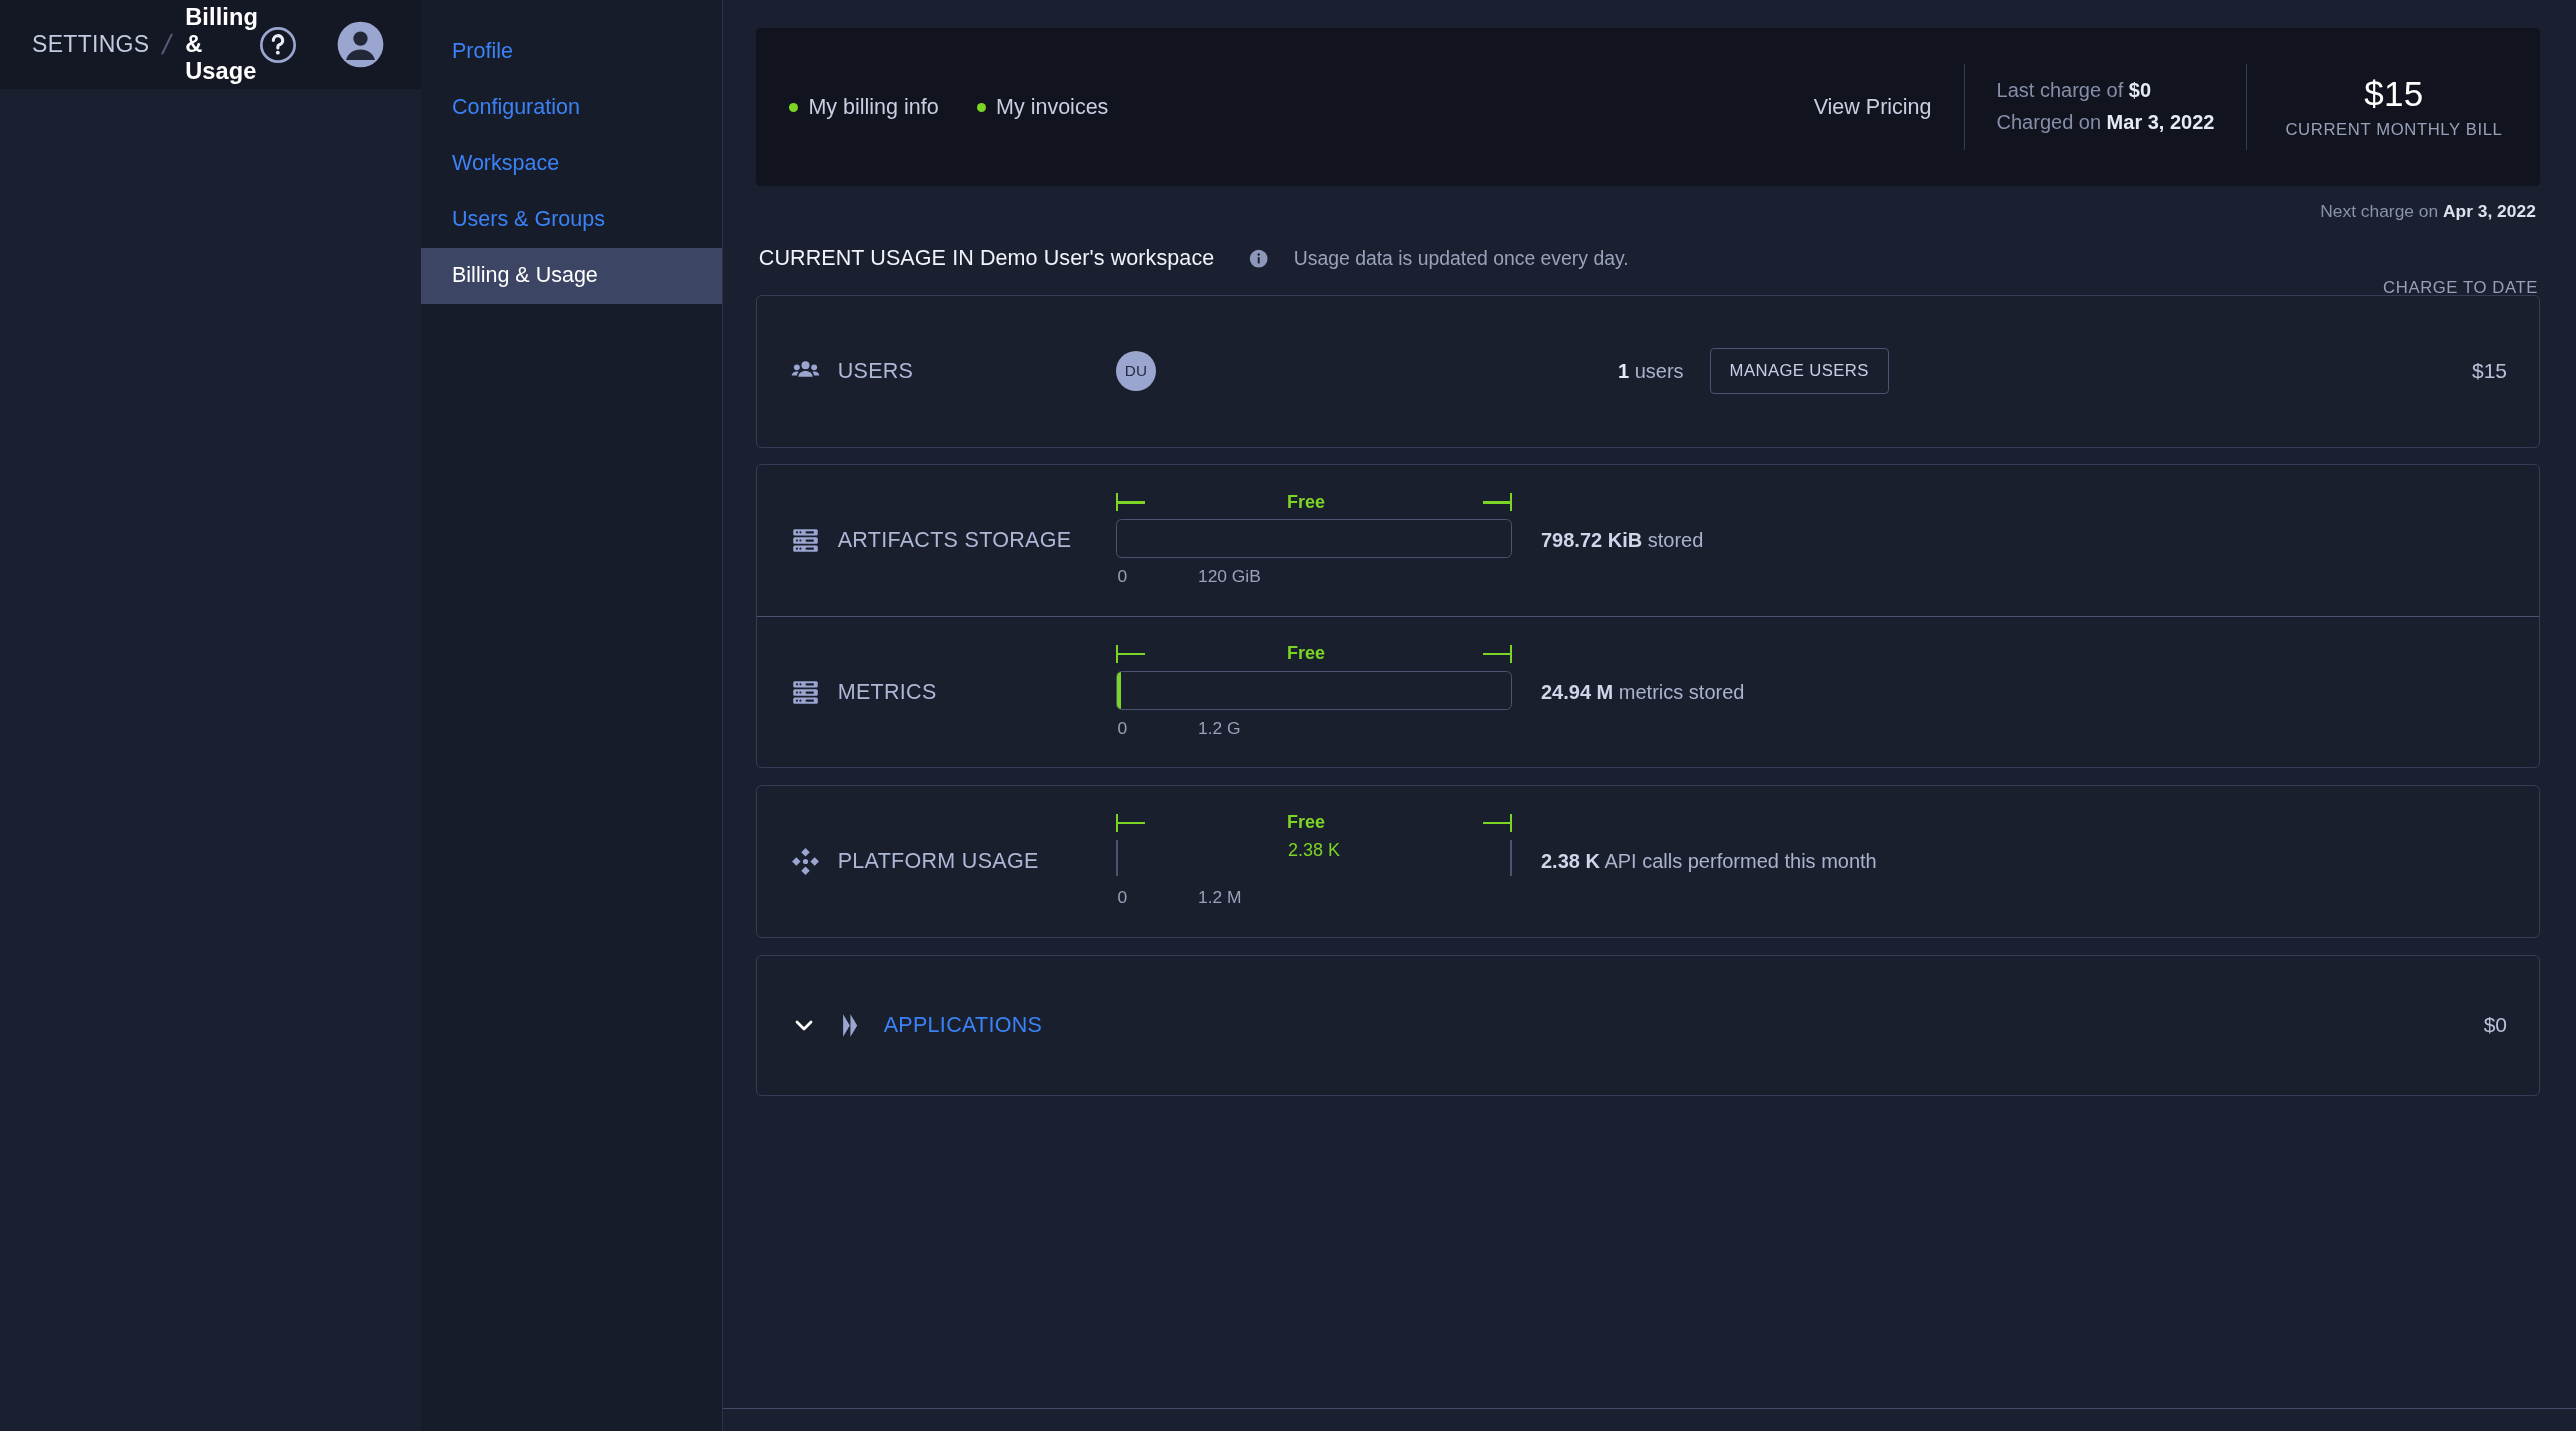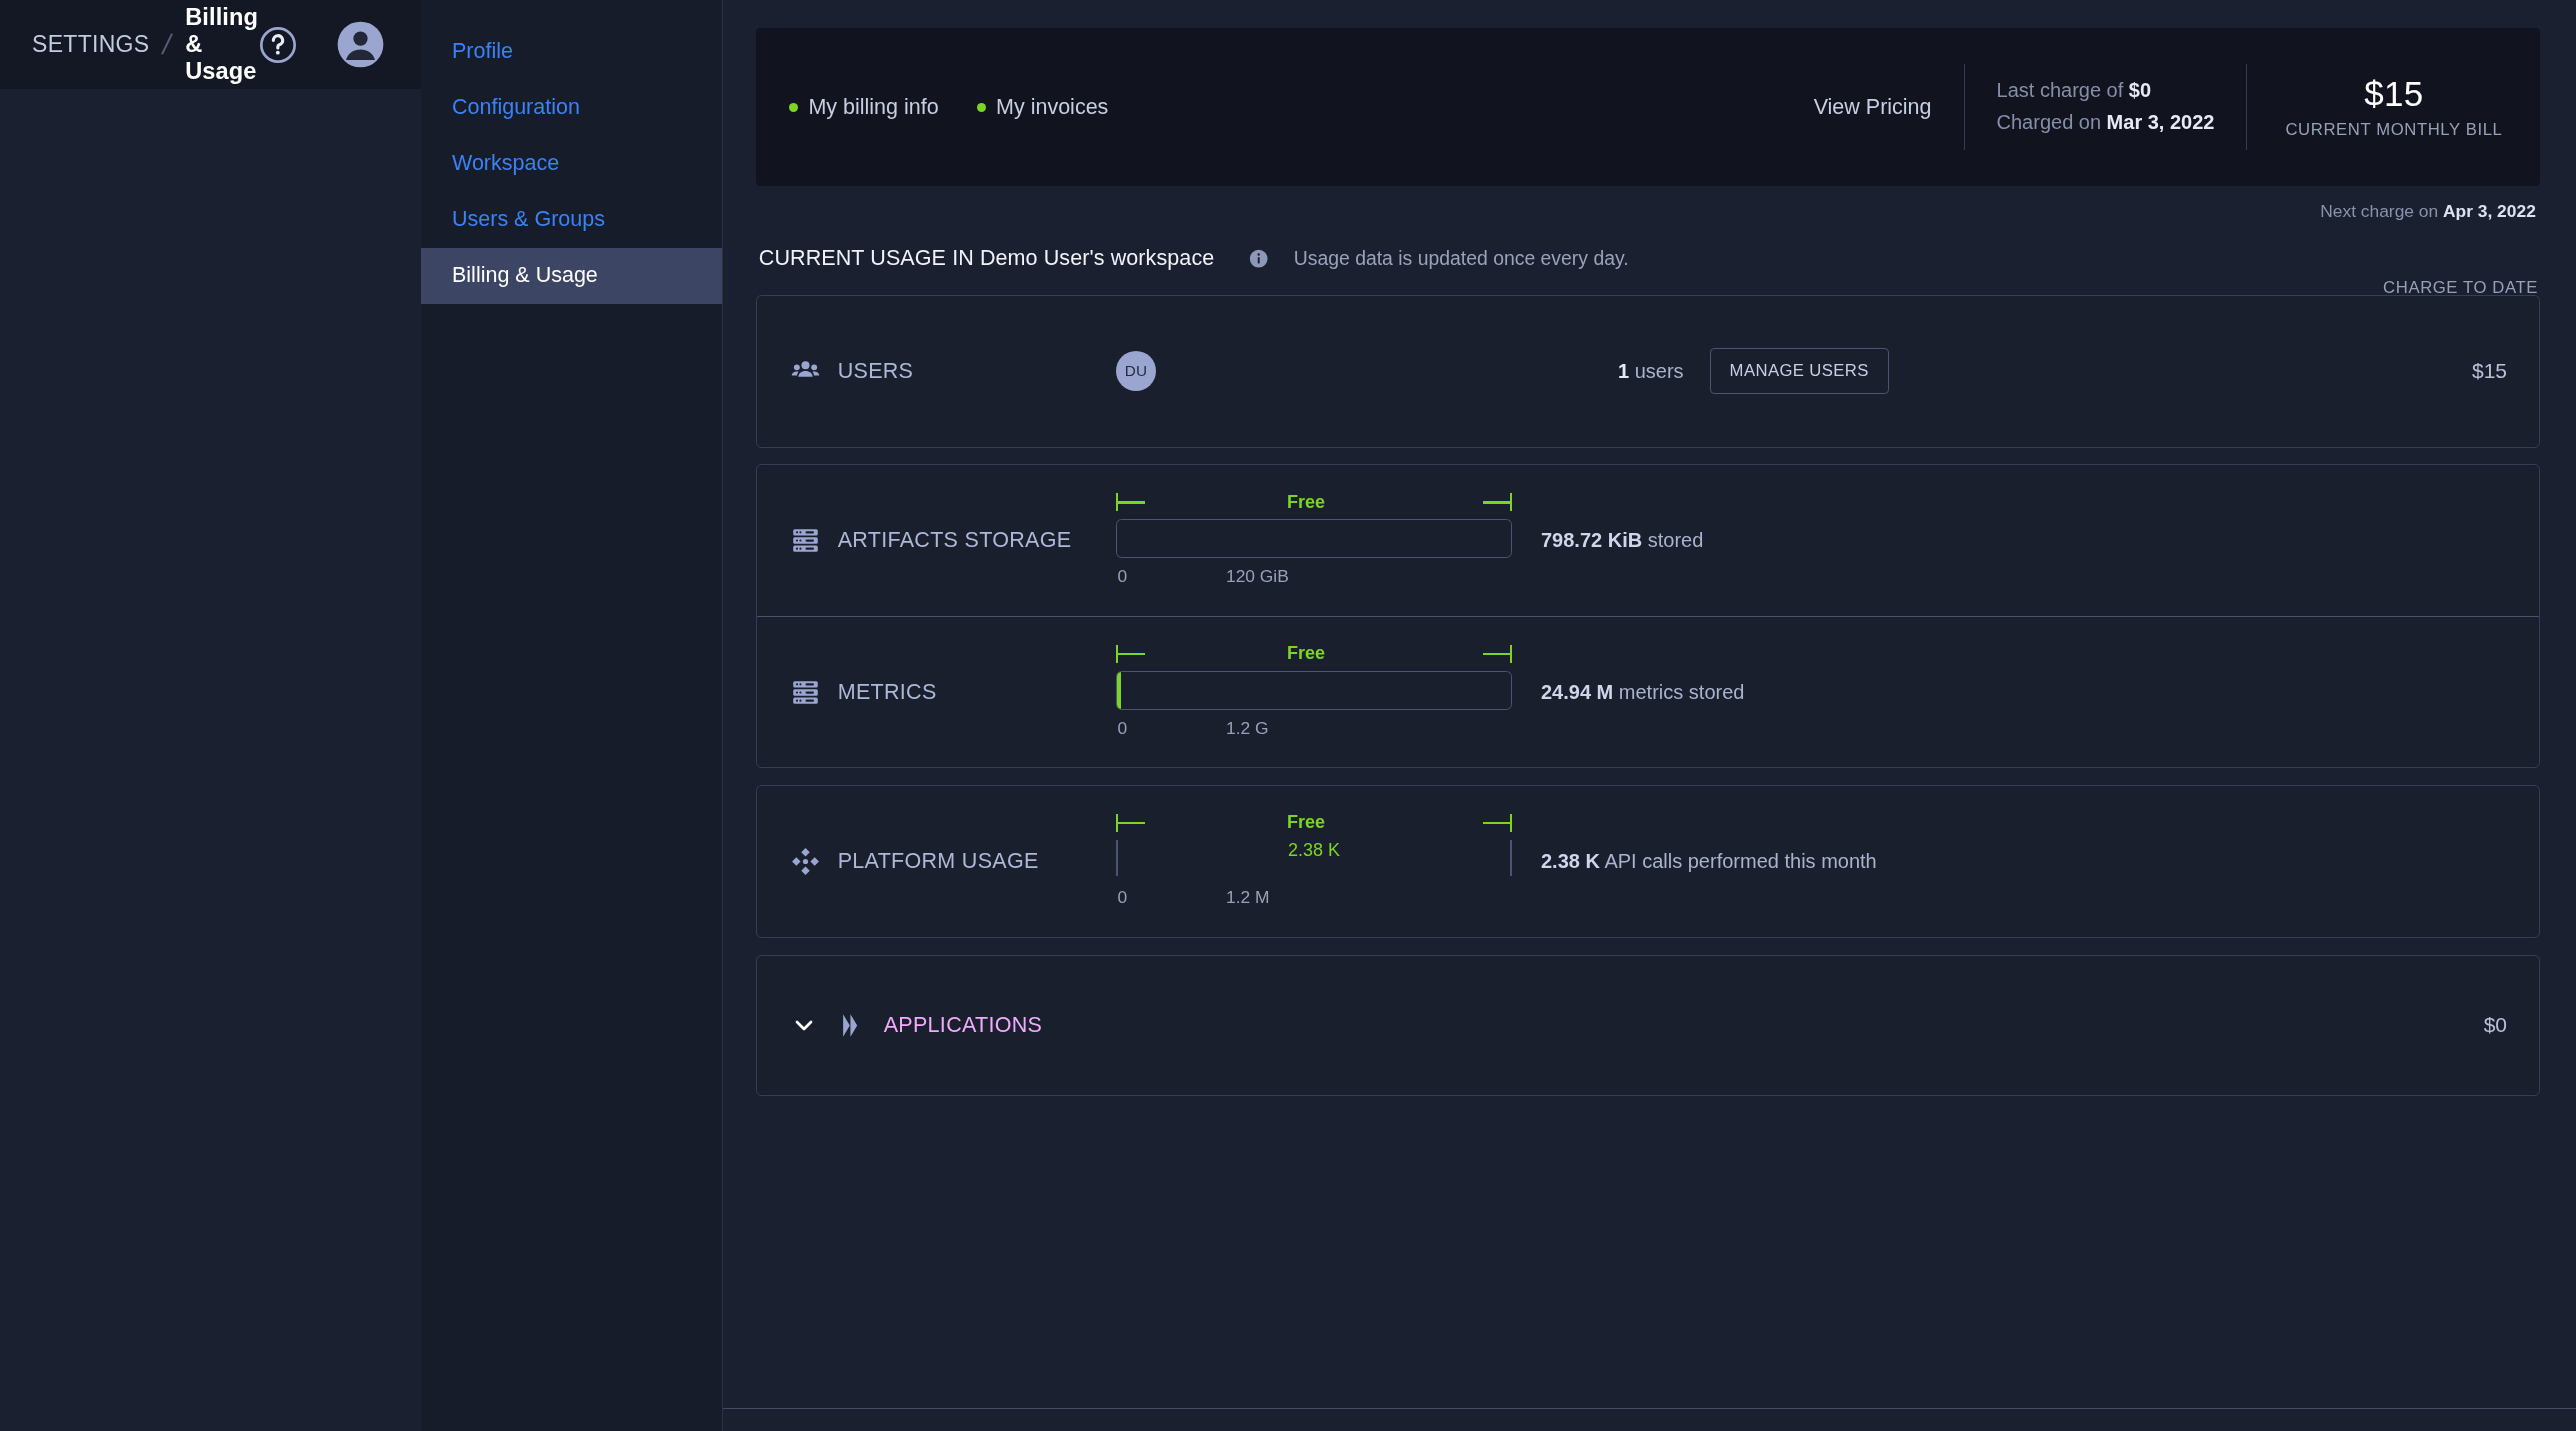--- a/index.html
+++ b/index.html
@@ -102,21 +102,21 @@
   .brk { position: absolute; top: 0; height: 18px; }
   .brk .vline { position: absolute; top: 0; width: 2.1px; height: 18px; background: #7cd424; }
   .brk .hline { position: absolute; top: 8.3px; height: 2.1px; background: #7cd424; }
   .bar {
     height: 39px; border: 1.4px solid #4b5473; border-radius: 5.6px;
     background: transparent; position: relative; overflow: hidden;
   }
   .bar-fill { position: absolute; left: 0; top: 0; bottom: 0; background: #7cd424; }
   .scale { display: flex; font-size: 17.4px; color: #99a1ba; margin-top: 8.3px; position: relative; height: 22px; }
   .scale .s0 { position: absolute; left: 1.4px; }
-  .scale .smax { position: absolute; left: 82px; margin-left: 28px; }
+  .scale .smax { position: absolute; left: 82px; }
 
   
   .tickzone { height: 39px; position: relative; }
   .tickzone .tick { position: absolute; top: 0; width: 2.1px; height: 36px; background: #4b5473; }
   .tickzone .tval { position: absolute; left: 0; right: 0; text-align: center; top: 0px; font-size: 18px; color: #7cd424; }
 
   .rvalue { margin-left: 29px; font-size: 20px; color: #aab3cd; white-space: nowrap; }
   .rvalue b { color: #cfd6ea; font-weight: bold; }
   .rprice { margin-left: auto; font-size: 21px; color: #b9c1d8; }
 
@@ -133,21 +133,21 @@
   .btn-outline {
     border: 1.4px solid #4b5473; border-radius: 4.2px;
     padding: 11.8px 19px; font-size: 16.7px; color: #c8cfe4;
     background: transparent; letter-spacing: 0.4px; cursor: pointer;
     font-family: "Liberation Sans", sans-serif;
   }
 
   .apps-row { display: flex; align-items: center; height: 139px; padding: 0 32px 0 33px; }
   .chev { width: 28px; height: 28px; flex: 0 0 28px; display: block; cursor: pointer; }
   .apps-icon { width: 31px; height: 31px; flex: 0 0 31px; display: block; margin-left: 18px; }
-  .apps-text { font-size: 21.5px; color: #f0abfc; margin-left: 16.7px; letter-spacing: 0.3px; }
+  .apps-text { font-size: 21.5px; color: #3b82f6; margin-left: 16.7px; letter-spacing: 0.3px; }
 
   .footer-line { position: absolute; left: 0; right: 0; bottom: 22px; height: 1.4px; background: #434b66; }
 </style>
 </head>
 <body>
 
 <div class="app">
 
   <div class="topbar">
     <div class="breadcrumb">

